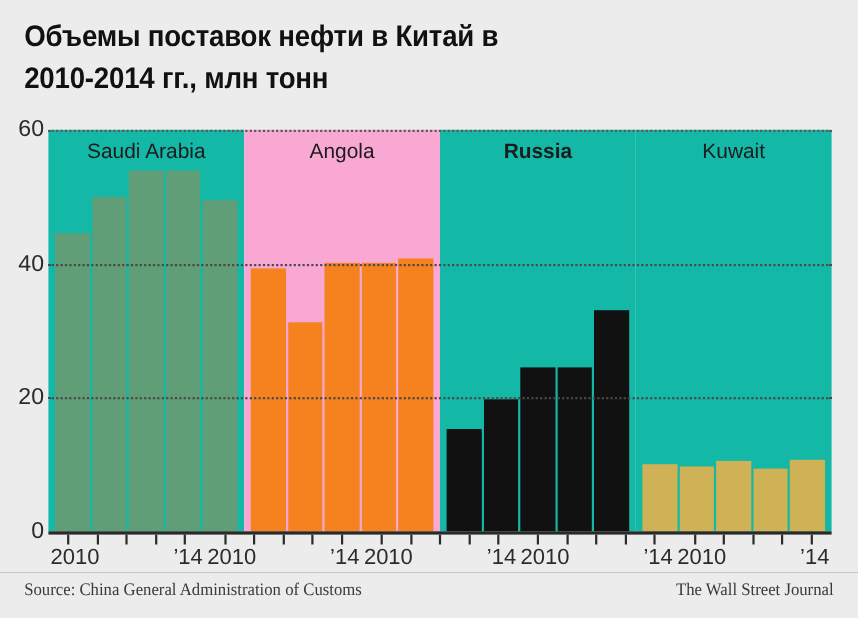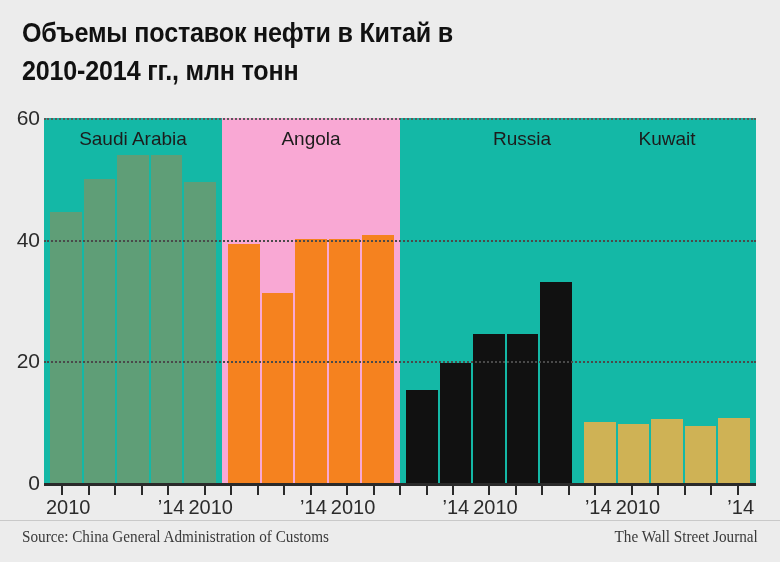--- a/index.html
+++ b/index.html
@@ -55,21 +55,21 @@
     background:#14b8a6;
   }
   .panel.alt{background:#f9a8d4;}
   .panel-title{
     position:absolute;left:0;top:10px;width:100%;
     text-align:center;
     font-size:19px;
     color:#1c1c1c;
     white-space:nowrap;
   }
-  .panel-title.bold{font-weight:normal;margin-left:33px;}
+  .panel-title.bold{font-weight:bold;}
 
   .bars{
     position:absolute;left:6px;right:6px;bottom:0;top:0;
     display:flex;
     align-items:flex-end;
     gap:2px;
   }
   .bar{
     flex:1 1 0;
     min-width:0;

